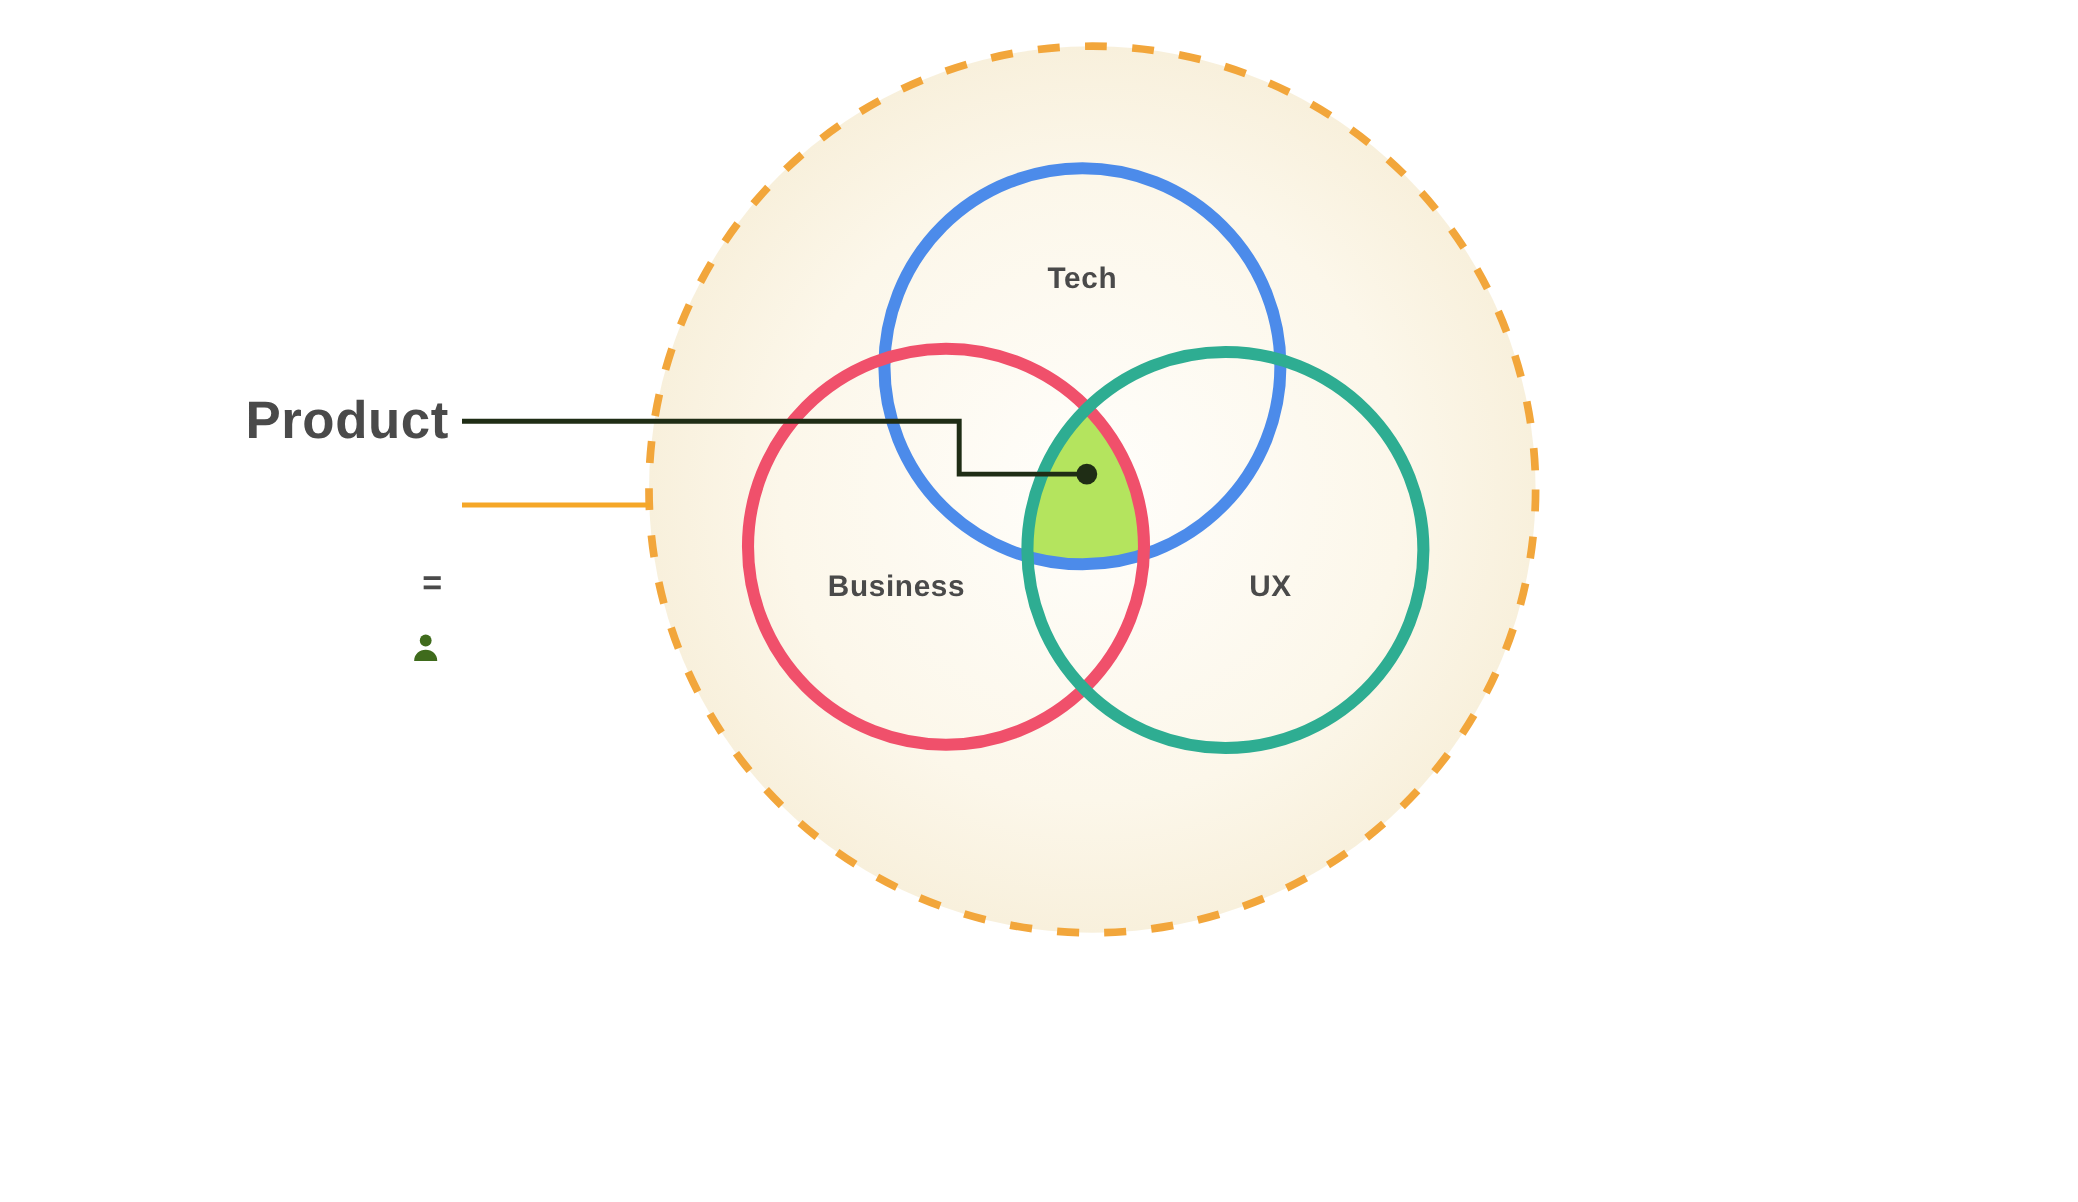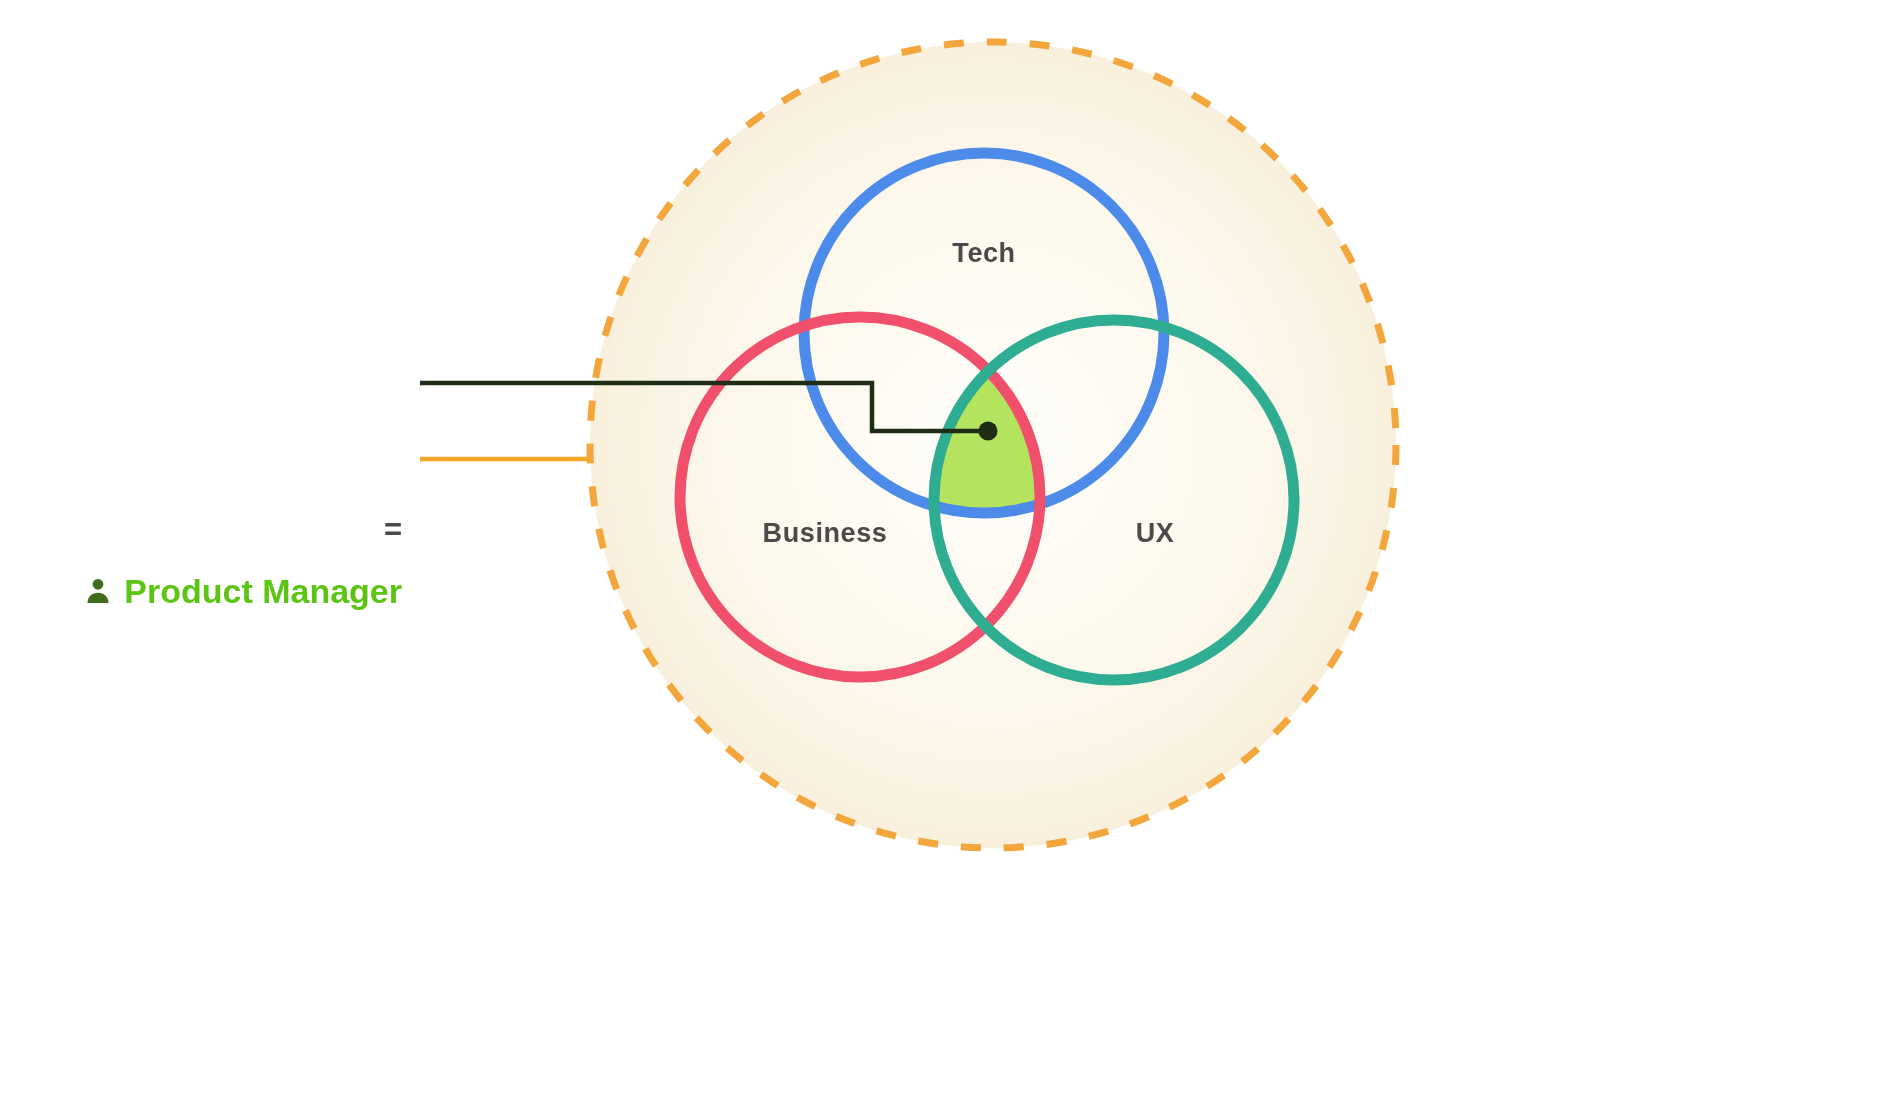--- a/index.html
+++ b/index.html
@@ -25,21 +25,21 @@
   .circle-label {
     position: absolute;
     transform: translate(-50%, -50%);
     font-size: 27px;
     font-weight: 600;
     color: #4a4a4a;
     letter-spacing: 0.6px;
     white-space: nowrap;
   }
   .lbl-tech     { left: 984px;  top: 253px; }
-  .lbl-business { left: 815px;  top: 533px; margin-left: 10px; }
+  .lbl-business { left: 815px;  top: 533px; }
   .lbl-ux       { left: 1143px; top: 533px; margin-left: 12px; }
 
   .heading {
     position: absolute;
     color: #4a4a4a;
     font-weight: 700;
     font-size: 48px;
     letter-spacing: 0.5px;
     white-space: nowrap;
     line-height: 1;
@@ -105,25 +105,25 @@
     <polyline points="420,383 872,383 872,431 982,431" fill="none" stroke="#1F2D15" stroke-width="4.5"></polyline>
     <circle cx="988" cy="431" r="9.5" fill="#1F2D15"></circle>
 
     <line x1="420" y1="459" x2="591" y2="459" stroke="#F5A728" stroke-width="4.5"></line>
   </svg>
 
   <div class="circle-label lbl-tech">Tech</div>
   <div class="circle-label lbl-business">Business</div>
   <div class="circle-label lbl-ux">UX</div>
 
+  <div class="heading heading-line1">Product</div>
   <div class="equals-sign">=</div>
 
   <div class="manager-row">
     <span>
       <svg class="person-icon-svg" viewBox="0 0 24 24">
         <circle cx="12" cy="6.6" r="4.3" fill="#3F6B1C"></circle>
         <path d="M3.6 21.5 C3.6 16.6 7.4 13.4 12 13.4 C16.6 13.4 20.4 16.6 20.4 21.5 Z" fill="#3F6B1C"></path>
       </svg>
     </span>
-    <span>Product Manager</span>
   </div>
 
 </div>
 
 </body></html>

